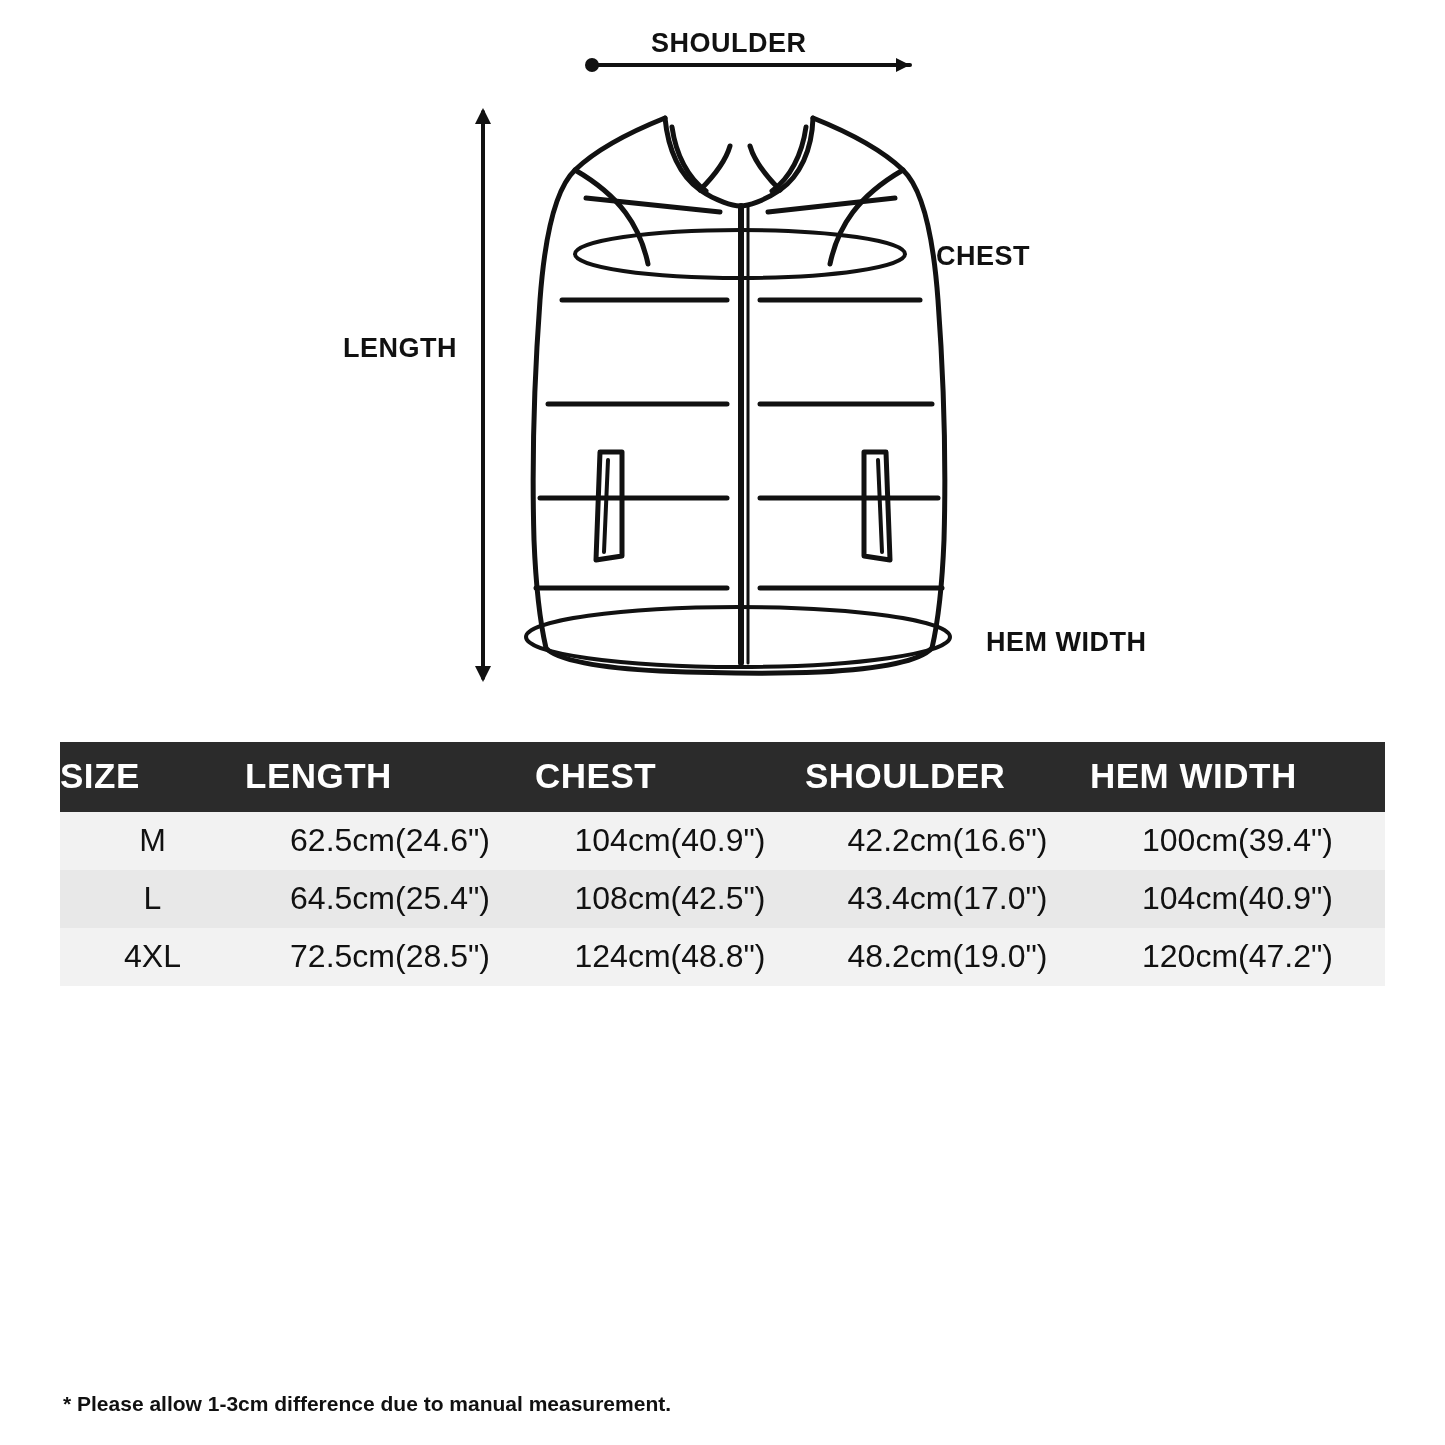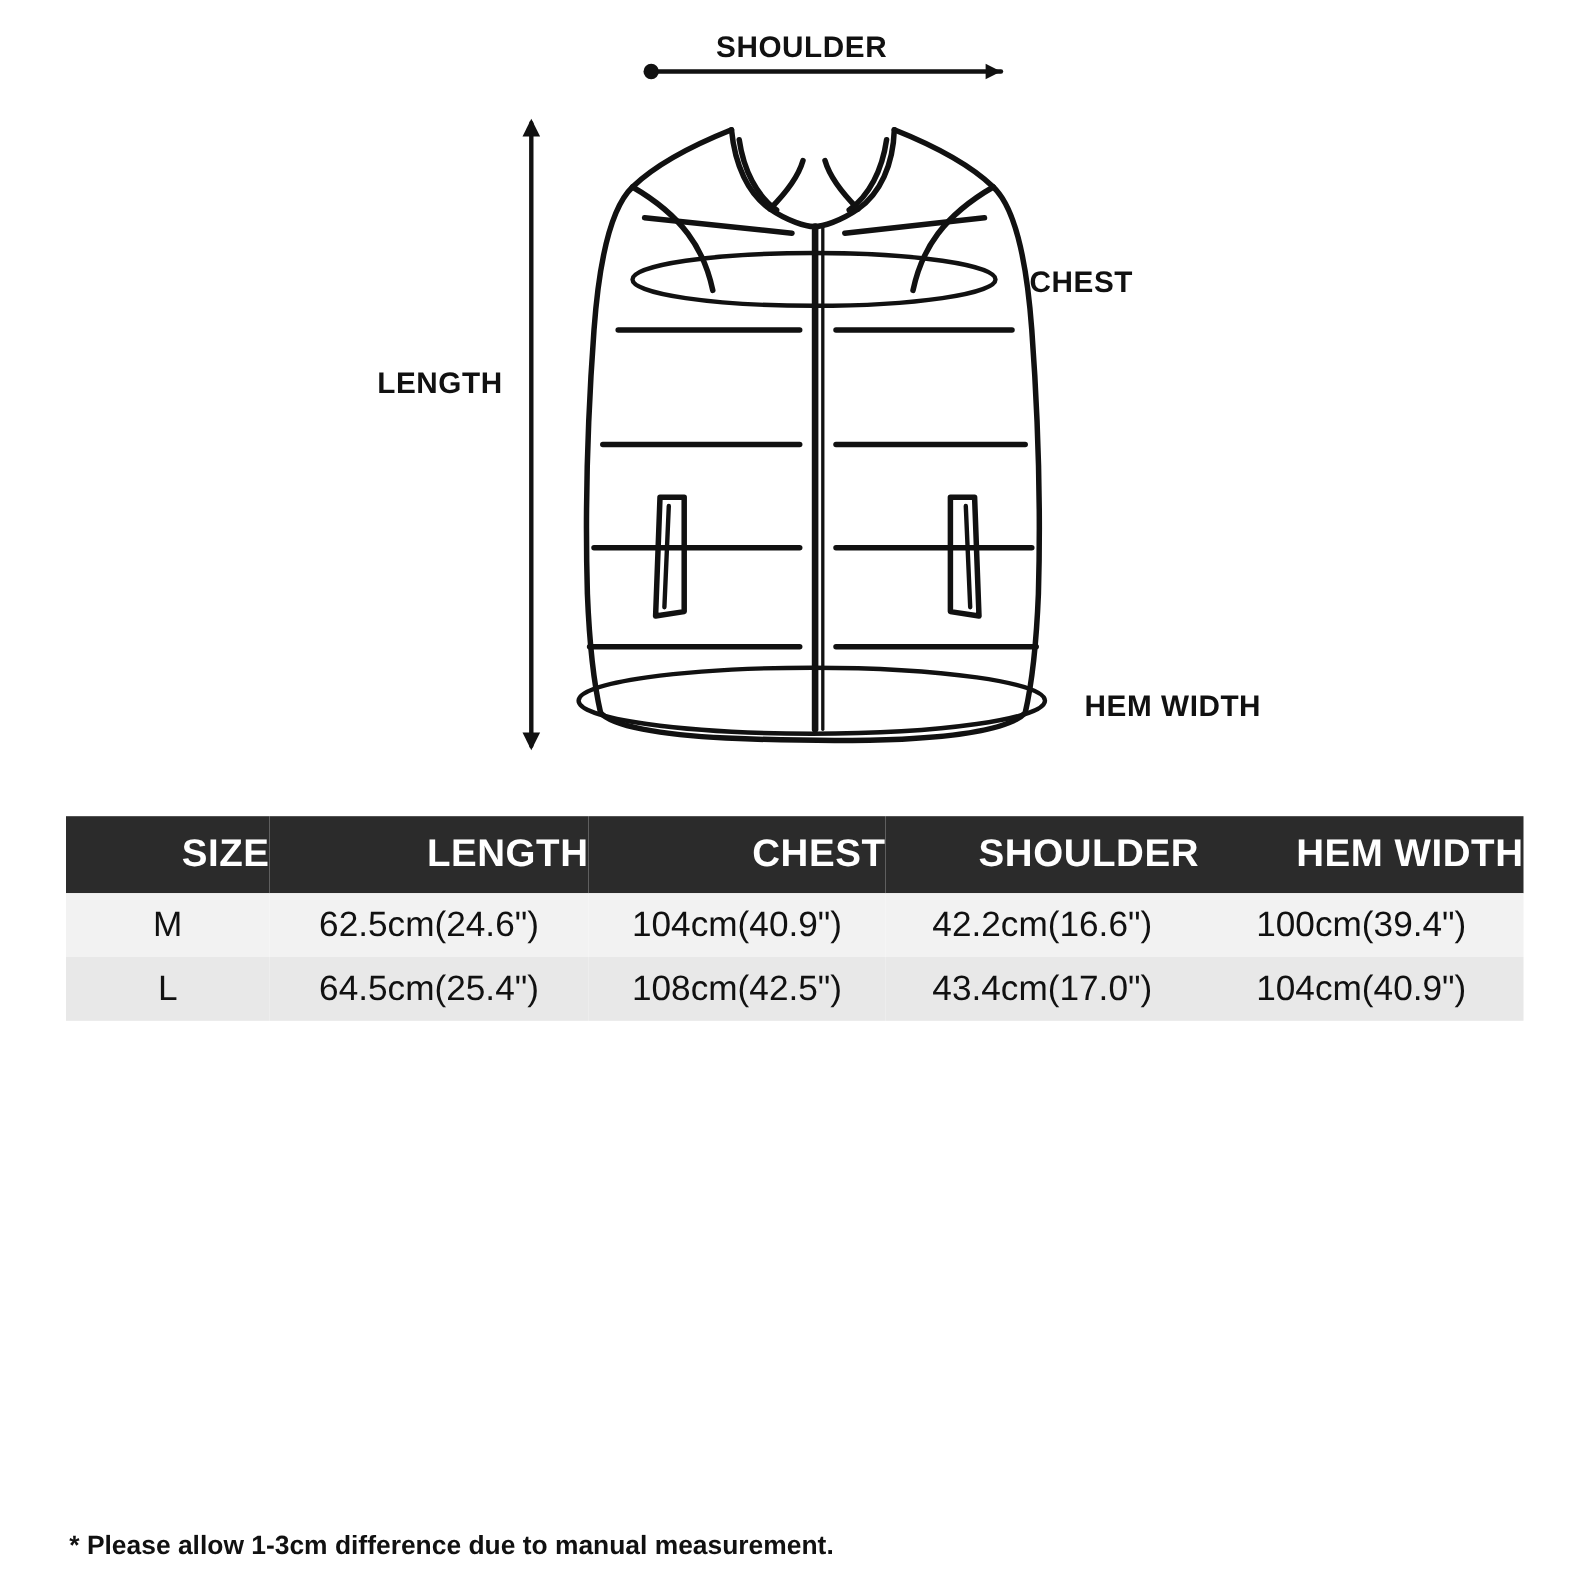--- a/index.html
+++ b/index.html
@@ -52,21 +52,21 @@
     border-collapse: collapse;
     width: 1325px;
     table-layout: fixed;
   }
   table#size-table th {
     background: #2b2b2b;
     color: #ffffff;
     font-size: 35px;
     font-weight: bold;
     padding: 14px 0 16px 0;
-    text-align: right;
+    text-align: left;
     letter-spacing: 0.5px;
   }
   table#size-table td {
     font-size: 32px;
     text-align: center;
     padding: 10px 0 11px 0;
     color: #111111;
   }
   table#size-table tbody tr:nth-child(odd) td {
     background: #f2f2f2;
@@ -77,21 +77,21 @@
   table#size-table col.c-size  { width: 185px; }
   table#size-table col.c-len   { width: 290px; }
   table#size-table col.c-chest { width: 270px; }
   table#size-table col.c-sh    { width: 285px; }
   table#size-table col.c-hem   { width: 295px; }
 
   #table-note {
     position: absolute;
     left: 63px;
     top: 1392px;
-    font-size: 24px;
+    font-size: 21px;
     font-weight: bold;
     color: #111111;
     white-space: nowrap;
   }
 </style>
 </head>
 <body>
 
 <div id="diagram-area">
 
@@ -189,17 +189,24 @@
         <td>42.2cm(16.6")</td>
         <td>100cm(39.4")</td>
       </tr>
       <tr>
         <td>L</td>
         <td>64.5cm(25.4")</td>
         <td>108cm(42.5")</td>
         <td>43.4cm(17.0")</td>
         <td>104cm(40.9")</td>
       </tr>
+      <tr>
+        <td>4XL</td>
+        <td>72.5cm(28.5")</td>
+        <td>124cm(48.8")</td>
+        <td>48.2cm(19.0")</td>
+        <td>120cm(47.2")</td>
+      </tr>
     </tbody>
   </table>
 </div>
 
 <div id="table-note">* Please allow 1-3cm difference due to manual measurement.</div>
 
 </body></html>

